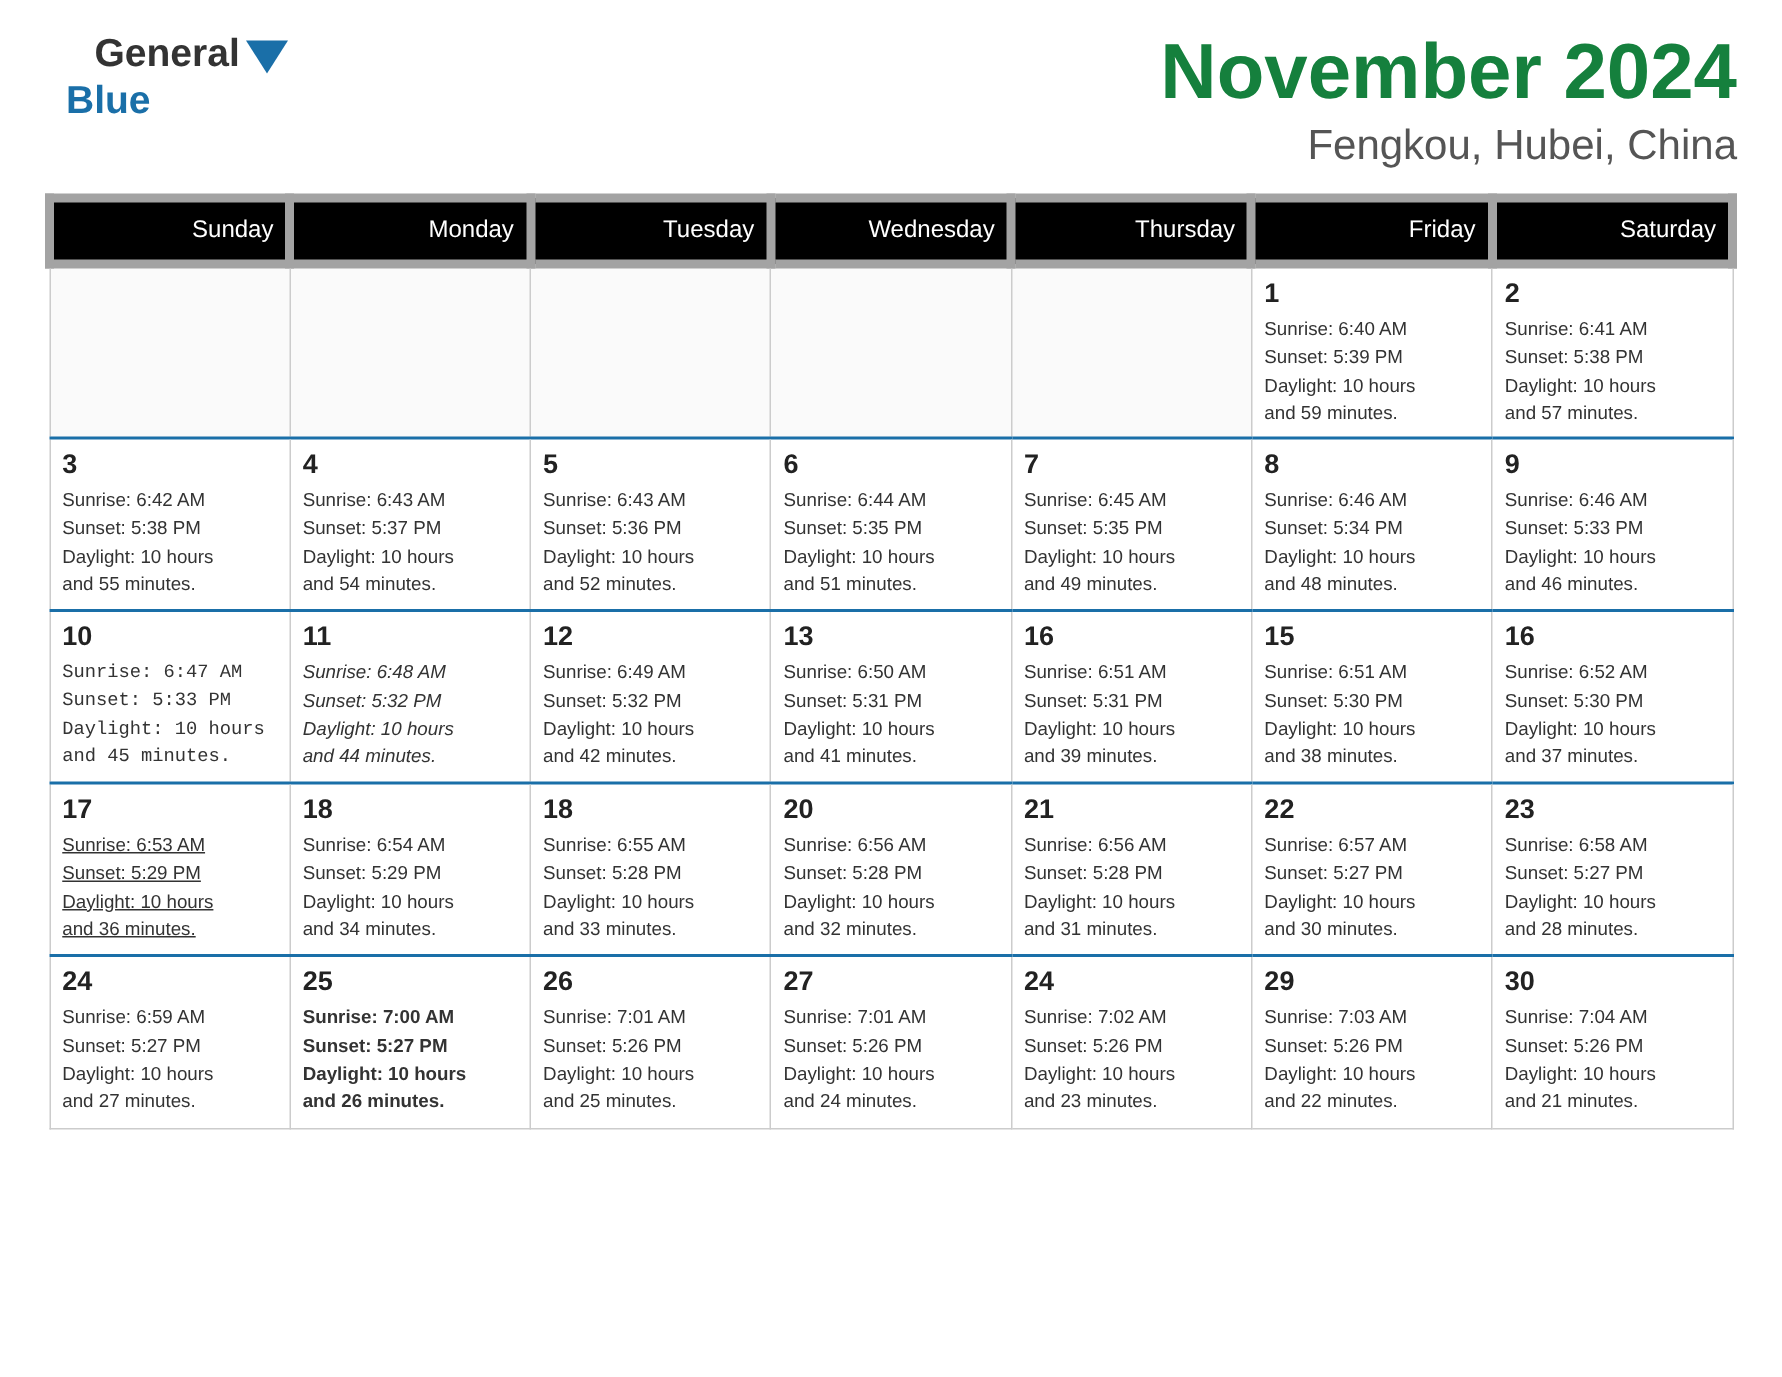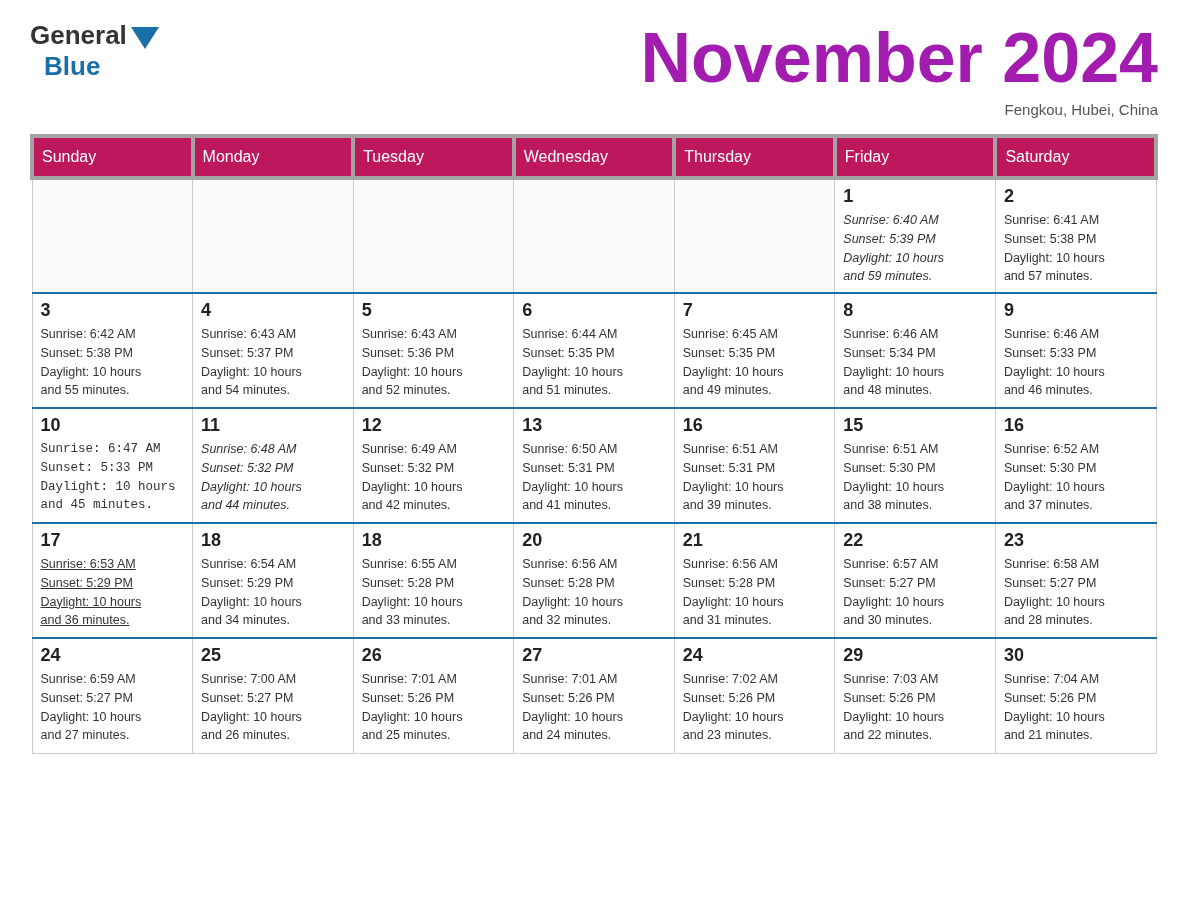--- a/index.html
+++ b/index.html
@@ -22,63 +22,64 @@
       align-items: flex-start;
     }
     .logo-top {
       display: flex;
       align-items: center;
     }
     .logo-general {
       font-size: 26px;
       font-weight: bold;
       color: #333;
+      margin-left: 33px;
     }
     .logo-triangle {
       width: 0;
       height: 0;
       border-left: 14px solid transparent;
       border-right: 14px solid transparent;
       border-top: 22px solid #1a6fa8;
       margin-left: 4px;
       margin-top: 4px;
     }
     .logo-blue {
       font-size: 26px;
       font-weight: bold;
       color: #1a6fa8;
       margin-left: 14px;
     }
     .title-area {
       text-align: right;
     }
     .month-title {
-      font-size: 70px;
+      font-size: 52px;
       font-weight: bold;
-      color: #a21caf;
+      color: #15803d;
       line-height: 1.1;
     }
     .location-title {
-      font-size: 15px;
+      font-size: 28px;
       color: #555;
       margin-top: 4px;
     }
     .calendar-table {
       width: 100%;
       border-collapse: collapse;
       table-layout: fixed;
     }
     .calendar-table th {
-      background-color: #be185d;
+      background-color: #000000;
       color: #fff;
       padding: 10px 8px;
       font-size: 16px;
       font-weight: normal;
-      text-align: left;
-      border: 4px solid #a3a3a3;
+      text-align: right;
+      border: 6px solid #a3a3a3;
     }
     .calendar-table td {
       border: 1px solid #ccc;
       vertical-align: top;
       padding: 6px 8px;
       height: 115px;
       font-size: 13px;
       color: #333;
     }
     .day-number {
@@ -131,21 +132,21 @@
   </thead>
   <tbody id="calendar-body">
   <tr>
         <td class="empty-cell"></td>
         <td class="empty-cell"></td>
         <td class="empty-cell"></td>
         <td class="empty-cell"></td>
         <td class="empty-cell"></td>
         <td>
           <span class="day-number">1</span>
-          <div class="day-info" style="white-space: pre-line; font-style: italic;">Sunrise: 6:40 AM
+          <div class="day-info" style="white-space: pre-line;">Sunrise: 6:40 AM
 Sunset: 5:39 PM
 Daylight: 10 hours
 and 59 minutes.</div>
         </td>
         <td>
           <span class="day-number">2</span>
           <div class="day-info" style="white-space: pre-line;">Sunrise: 6:41 AM
 Sunset: 5:38 PM
 Daylight: 10 hours
 and 57 minutes.</div>
@@ -307,21 +308,21 @@
       <tr>
         <td>
           <span class="day-number">24</span>
           <div class="day-info" style="white-space: pre-line;">Sunrise: 6:59 AM
 Sunset: 5:27 PM
 Daylight: 10 hours
 and 27 minutes.</div>
         </td>
         <td>
           <span class="day-number">25</span>
-          <div class="day-info" style="white-space: pre-line;">Sunrise: 7:00 AM
+          <div class="day-info" style="white-space: pre-line; font-weight: bold;">Sunrise: 7:00 AM
 Sunset: 5:27 PM
 Daylight: 10 hours
 and 26 minutes.</div>
         </td>
         <td>
           <span class="day-number">26</span>
           <div class="day-info" style="white-space: pre-line;">Sunrise: 7:01 AM
 Sunset: 5:26 PM
 Daylight: 10 hours
 and 25 minutes.</div>

